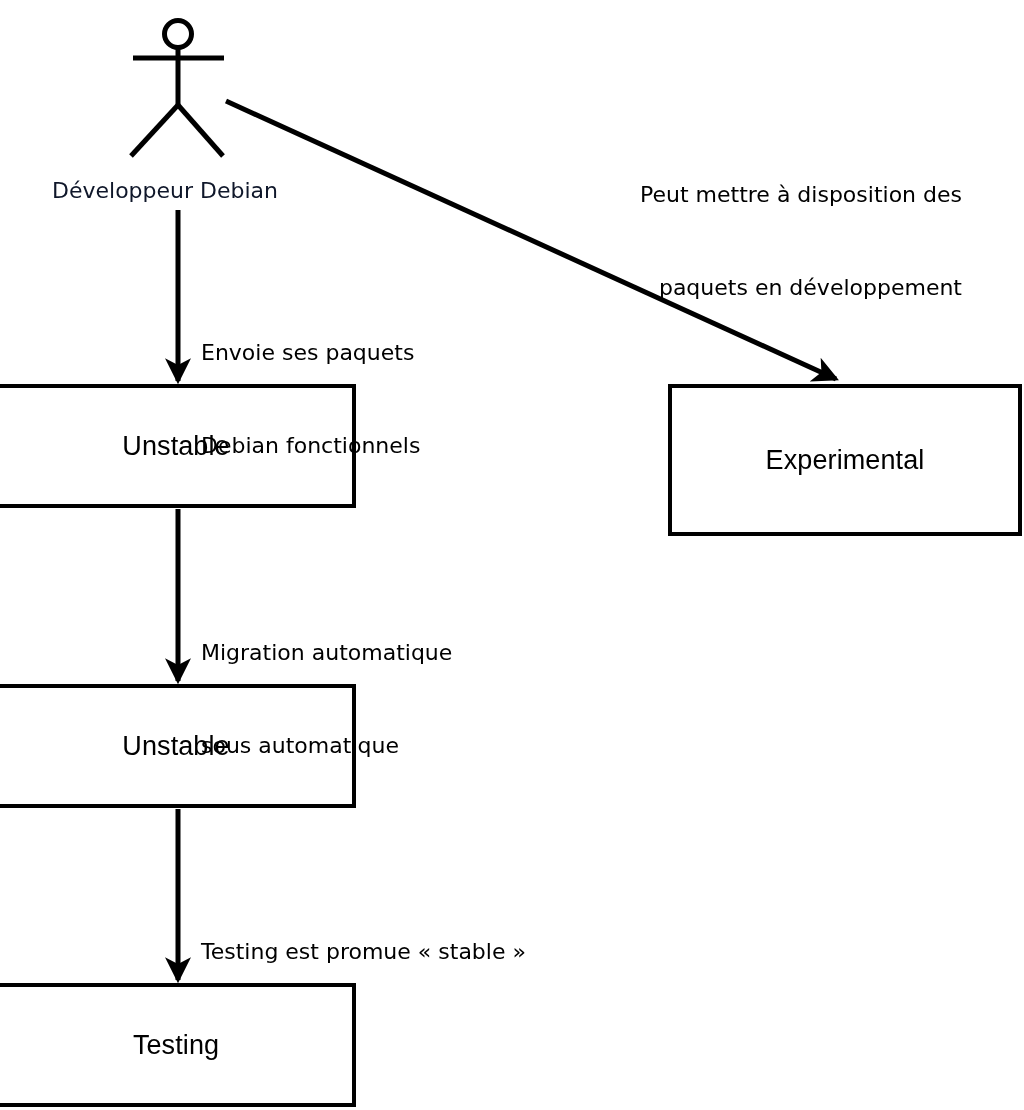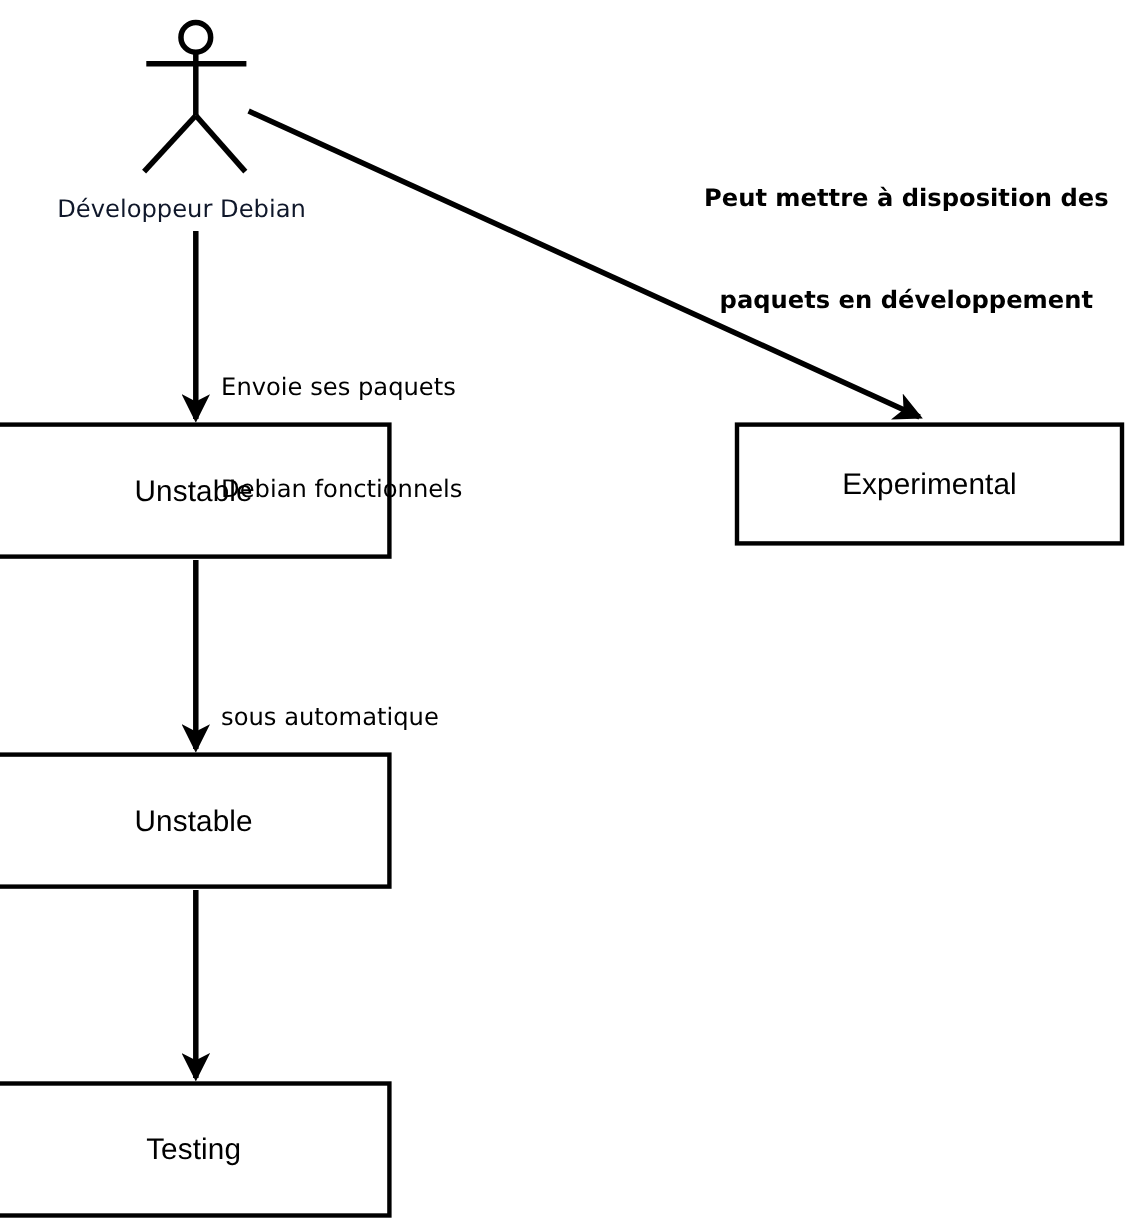--- a/index.html
+++ b/index.html
@@ -56,26 +56,26 @@
     font-family: "DejaVu Sans", sans-serif;
     font-size: 22px;
     color: #0f172a;
     line-height: 1;
     white-space: nowrap;
   }
   
   #node-unstable     { left: -4px;  top: 384px; width: 360px; height: 124px; }
   #node-testing      { left: -4px;  top: 684px; width: 360px; height: 124px; }
   #node-stable       { left: -4px;  top: 983px; width: 360px; height: 124px; }
-  #node-experimental { left: 668px; top: 384px; width: 354px; height: 112px; }
+  #node-experimental { left: 668px; top: 384px; width: 354px; height: 152px; }
   
   #label-envoie      { left: 201px; top: 275px; }
   #label-migration   { left: 201px; top: 575px; }
   #label-promue      { left: 201px; top: 874px; }
-  #label-experimental{ left: 640px; top: 103px; text-align: center; font-weight: bold; }
+  #label-experimental{ left: 640px; top: 117px; text-align: right; }
   #actor-caption     { left: 52px;  top: 180px; }
 </style>
 </head>
 <body>
 
 <div id="diagram-root">
 
   <svg id="diagram-svg" viewBox="0 0 1024 1110" xmlns="http://www.w3.org/2000/svg">
     <defs>
       <marker id="arrow-filled" viewBox="0 0 12 12" refX="10.5" refY="6" markerWidth="5.2" markerHeight="5.2" orient="auto-start-reverse">
@@ -122,19 +122,21 @@
     <div>Envoie ses paquets</div>
     <div>Debian fonctionnels</div>
   </div>
 
   <div class="edge-label" id="label-experimental">
     <div>Peut mettre à disposition des</div>
     <div>paquets en développement</div>
   </div>
 
   <div class="edge-label" id="label-migration">
+    <div>Migration automatique</div>
     <div>sous automatique</div>
   </div>
 
   <div class="edge-label" id="label-promue">
+    <div>Testing est promue « stable »</div>
   </div>
 
 </div>
 
 </body></html>

